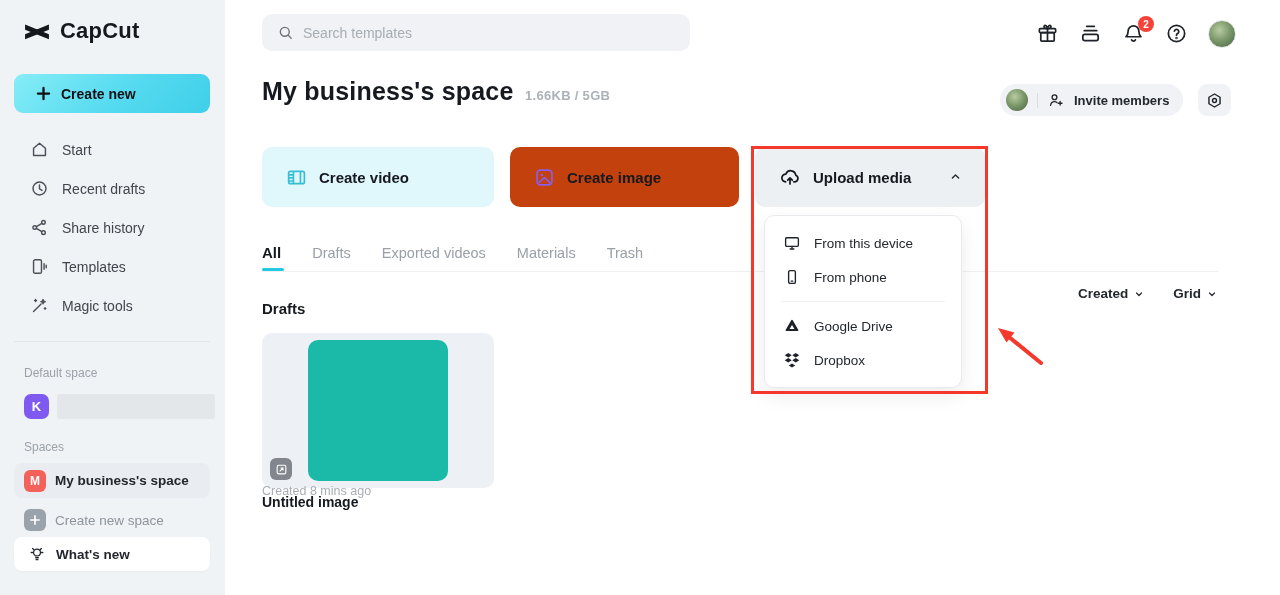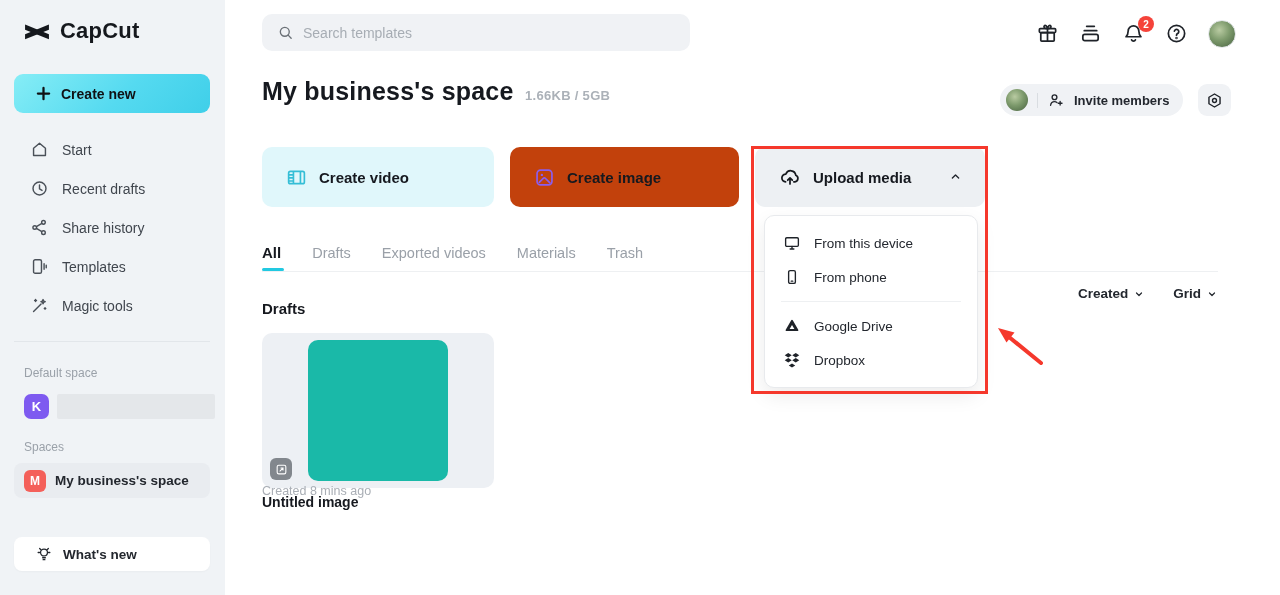--- a/index.html
+++ b/index.html
@@ -51,21 +51,21 @@
   .create-space-row {
     position:absolute; left:24px; top:507px; height:26px; display:flex; align-items:center; gap:9px; cursor:pointer;
   }
   .plus-sq {
     width:22px; height:22px; border-radius:6px; background:#9aa2ac; color:#fff;
     display:flex; align-items:center; justify-content:center;
   }
   .create-space-label { font-size:13.5px; color:#8d949c; }
   .whats-new-card {
     position:absolute; left:14px; top:537px; width:196px; height:34px; border-radius:8px;
-    background:#ffffff; display:flex; align-items:center; gap:10px; padding-left:21px; cursor:pointer;
+    background:#ffffff; display:flex; align-items:center; gap:10px; padding-left:14px; cursor:pointer;
     box-shadow:0 1px 2px rgba(0,0,0,.03);
   }
   .whats-new-label { font-size:13.5px; font-weight:700; color:#23272e; }
 
   
   .search-box {
     position:absolute; left:262px; top:14px; width:428px; height:37px;
     background:#f0f2f5; border-radius:10px; display:flex; align-items:center; gap:9px; padding-left:15px;
   }
   .search-box input {
@@ -110,21 +110,21 @@
     display:flex; align-items:center; gap:12px; padding-left:24px;
     font-family:inherit; font-size:15px; font-weight:700; color:#16191f;
   }
   .btn-video { left:262px; width:232px; background:#e0f7fb; }
   .btn-image { left:510px; width:229px; background:#c2410c; }
   .btn-upload { left:755px; width:230px; background:#edf0f3; }
   .btn-upload .chev { position:absolute; right:22px; top:22px; color:#23272e; }
 
   
   .upload-menu {
-    position:absolute; left:764px; top:215px; width:214px; height:173px;
+    position:absolute; left:764px; top:215px; width:198px; height:173px;
     background:#fff; border:1px solid #e8eaed; border-radius:10px;
     box-shadow:0 8px 20px rgba(0,0,0,.08); padding-top:10px; z-index:5;
   }
   .menu-item {
     height:34px; display:flex; align-items:center; gap:13px; padding-left:18px;
     font-size:13.5px; color:#23272e; cursor:pointer;
   }
   .menu-item svg { color:#1f2329; }
   .menu-divider { height:1px; background:#eef0f2; margin:7px 16px; }
 
@@ -244,20 +244,28 @@
       <span class="redacted-bar"></span>
     </div>
 
     <div class="side-label" style="top:440px;">Spaces</div>
 
     <div class="space-row">
       <span class="avatar-m">M</span>
       <span class="space-name">My business's space</span>
     </div>
 
+    <div class="create-space-row">
+      <span class="plus-sq">
+        <svg width="12" height="12" viewBox="0 0 16 16" stroke="#fff" stroke-width="2.2" stroke-linecap="round">
+            <path d="M8 2.5v11M2.5 8h11"></path>
+          </svg>
+      </span>
+      <span class="create-space-label">Create new space</span>
+    </div>
 
     <div class="whats-new-card">
       <span style="color:#23272e;">
         <svg width="18" height="18" viewBox="0 0 24 24" fill="none" stroke="currentColor" stroke-width="1.7" stroke-linecap="round">
             <circle cx="12" cy="10" r="4.6"></circle>
             <path d="M10.2 17h3.6M10.8 19.5h2.4M4.2 10h1.8M18 10h1.8M6.2 4.6l1.3 1.3M17.8 4.6l-1.3 1.3"></path>
           </svg>
       </span>
       <span class="whats-new-label">What's new</span>
     </div>

